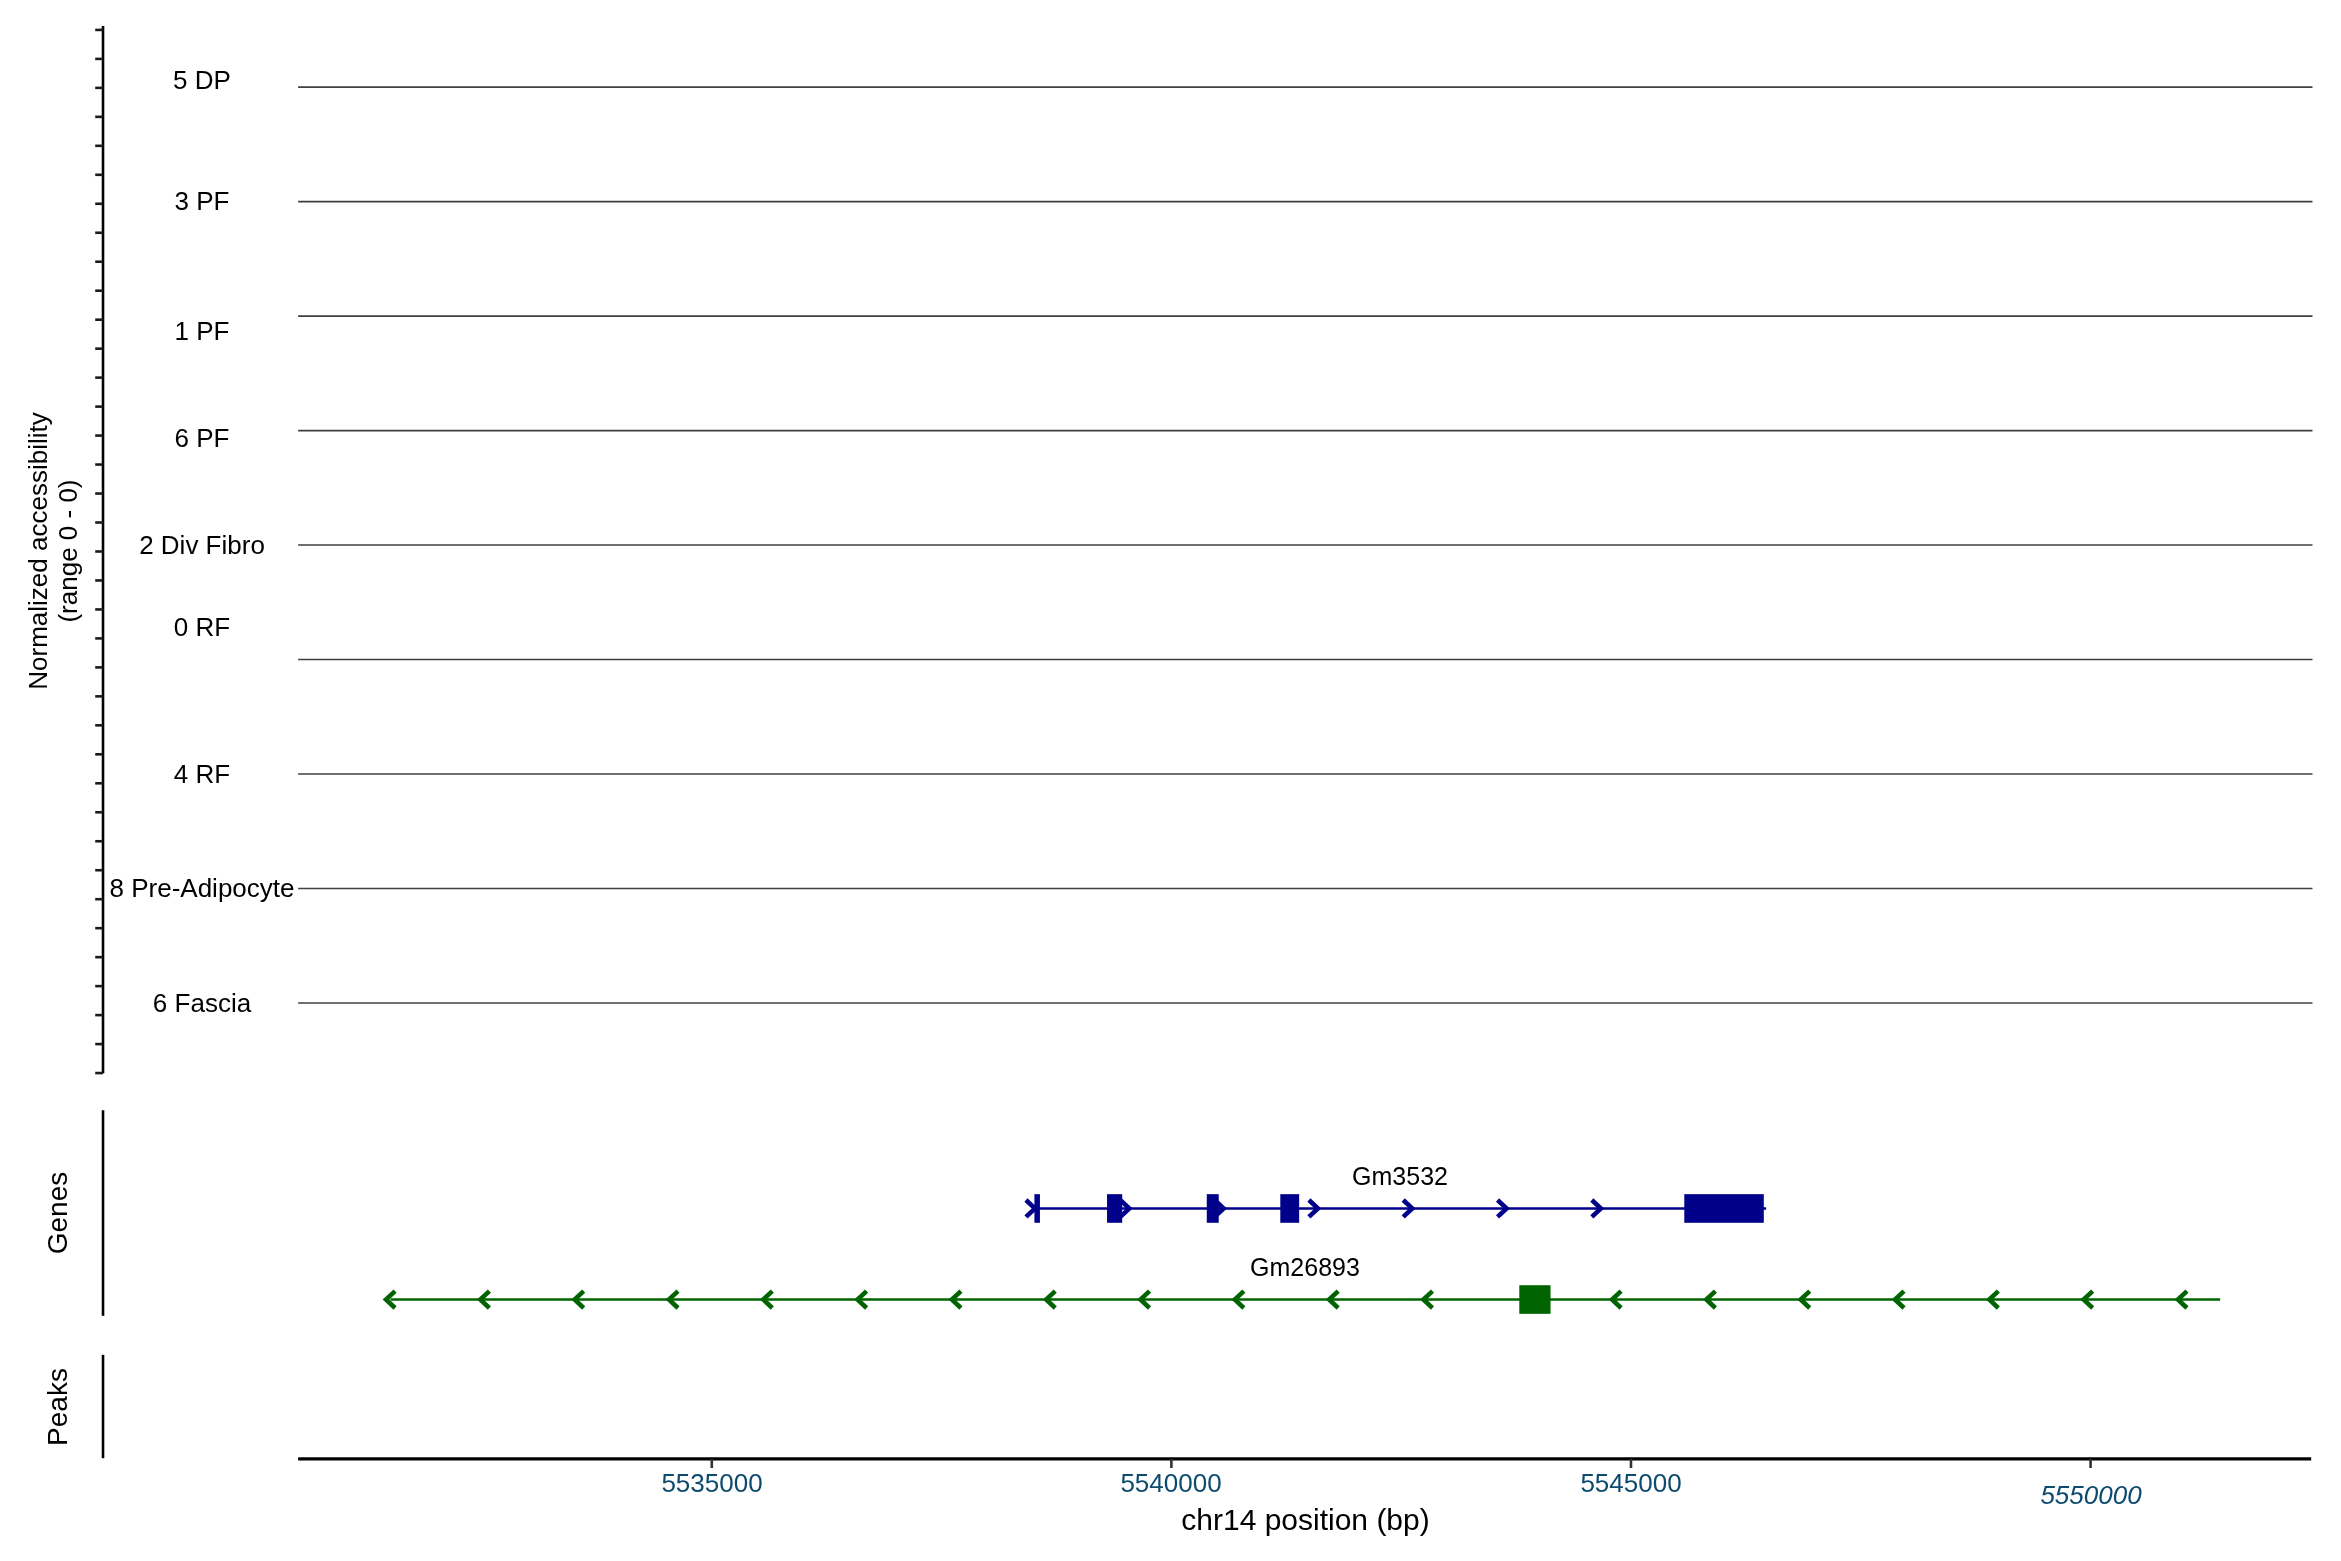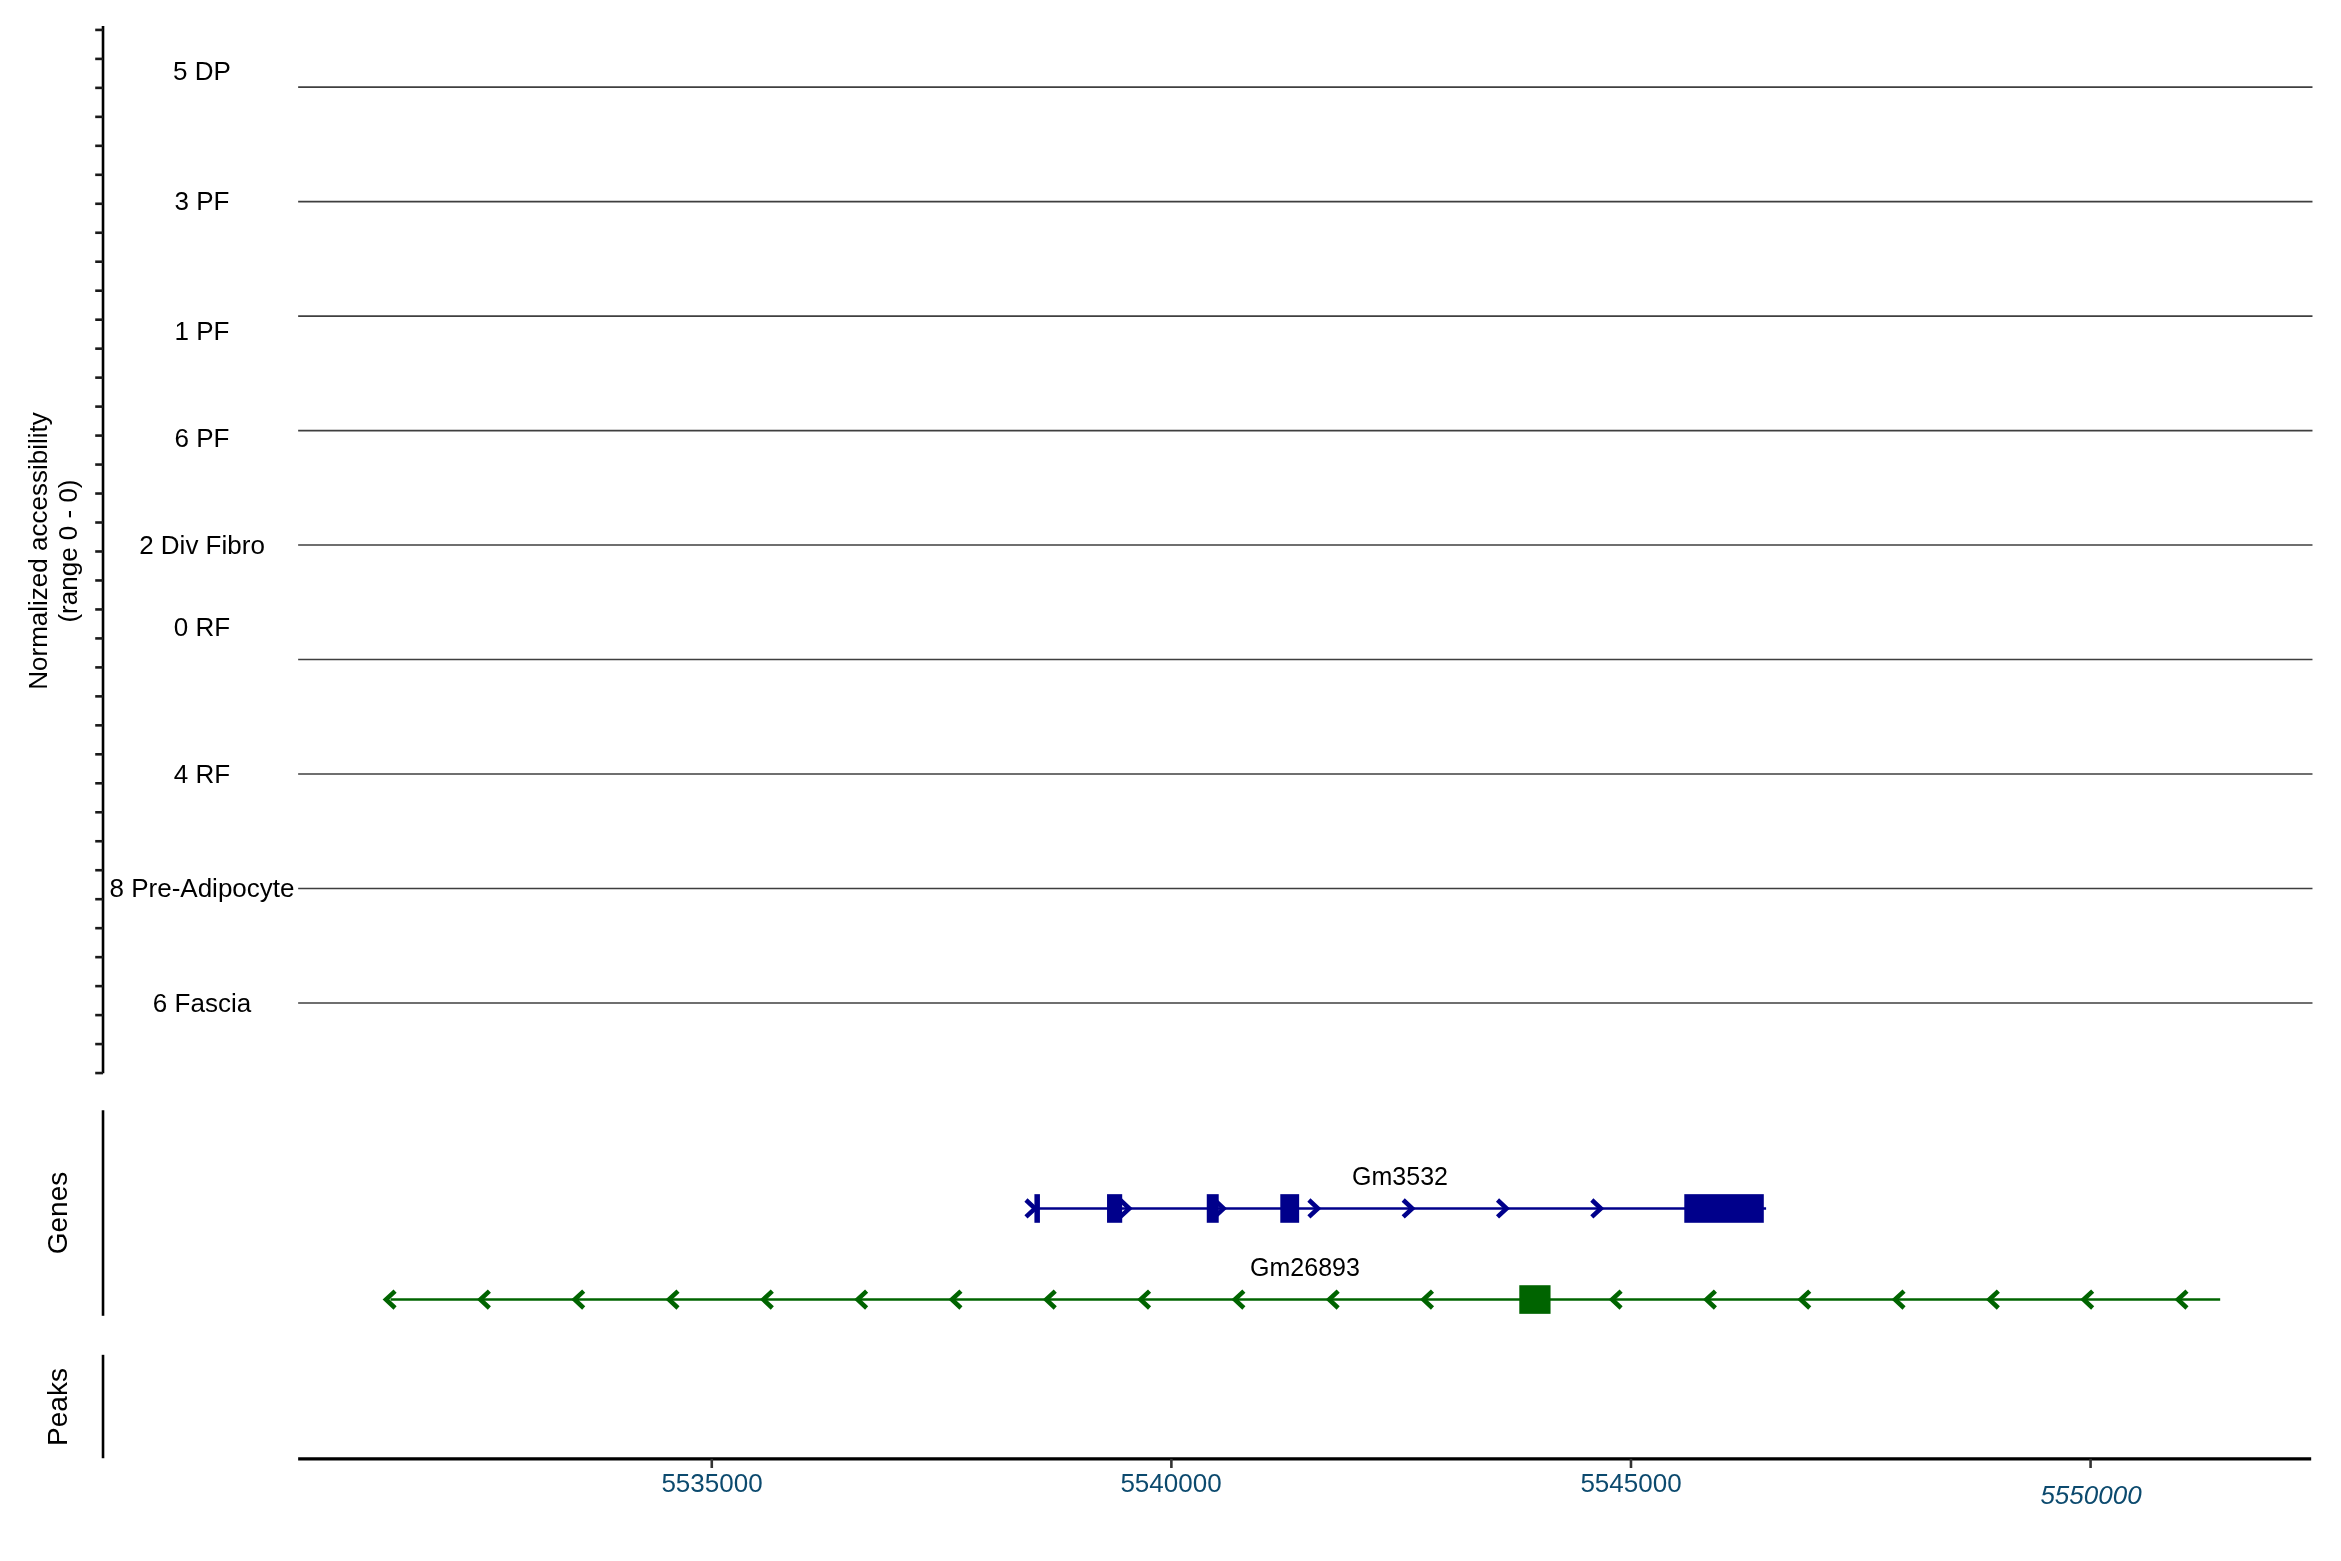--- a/index.html
+++ b/index.html
@@ -120,23 +120,24 @@
       <line x1="3213.821917808219" y1="2243" x2="3213.821917808219" y2="2257" stroke="#333333" stroke-width="4"></line>
     </svg>
 
   <div class="lbl rot" id="ylabel">
     <div>Normalized accessibility</div>
     <div>(range 0 - 0)</div>
   </div>
 
   <div class="lbl rot" id="genes-label">Genes</div>
   <div class="lbl rot" id="peaks-label">Peaks</div>
+  <div class="lbl" id="xtitle">chr14 position (bp)</div>
 
   <div id="generated">
-      <div class="lbl track-label" style="top: 56px;">5 DP</div>
+      <div class="lbl track-label" style="top: 65px;">5 DP</div>
       <div class="lbl track-label" style="top: 186px;">3 PF</div>
       <div class="lbl track-label" style="top: 316px;">1 PF</div>
       <div class="lbl track-label" style="top: 415px; margin-top: 8px;">6 PF</div>
       <div class="lbl track-label" style="top: 530px;">2 Div Fibro</div>
       <div class="lbl track-label" style="top: 612px;">0 RF</div>
       <div class="lbl track-label" style="top: 759px;">4 RF</div>
       <div class="lbl track-label" style="top: 873px;">8 Pre-Adipocyte</div>
       <div class="lbl track-label" style="top: 988px;">6 Fascia</div>
       <div class="lbl gene-label" style="left: 1270px; top: 1162px;">Gm3532</div>
       <div class="lbl gene-label" style="left: 1175px; top: 1253px;">Gm26893</div>

